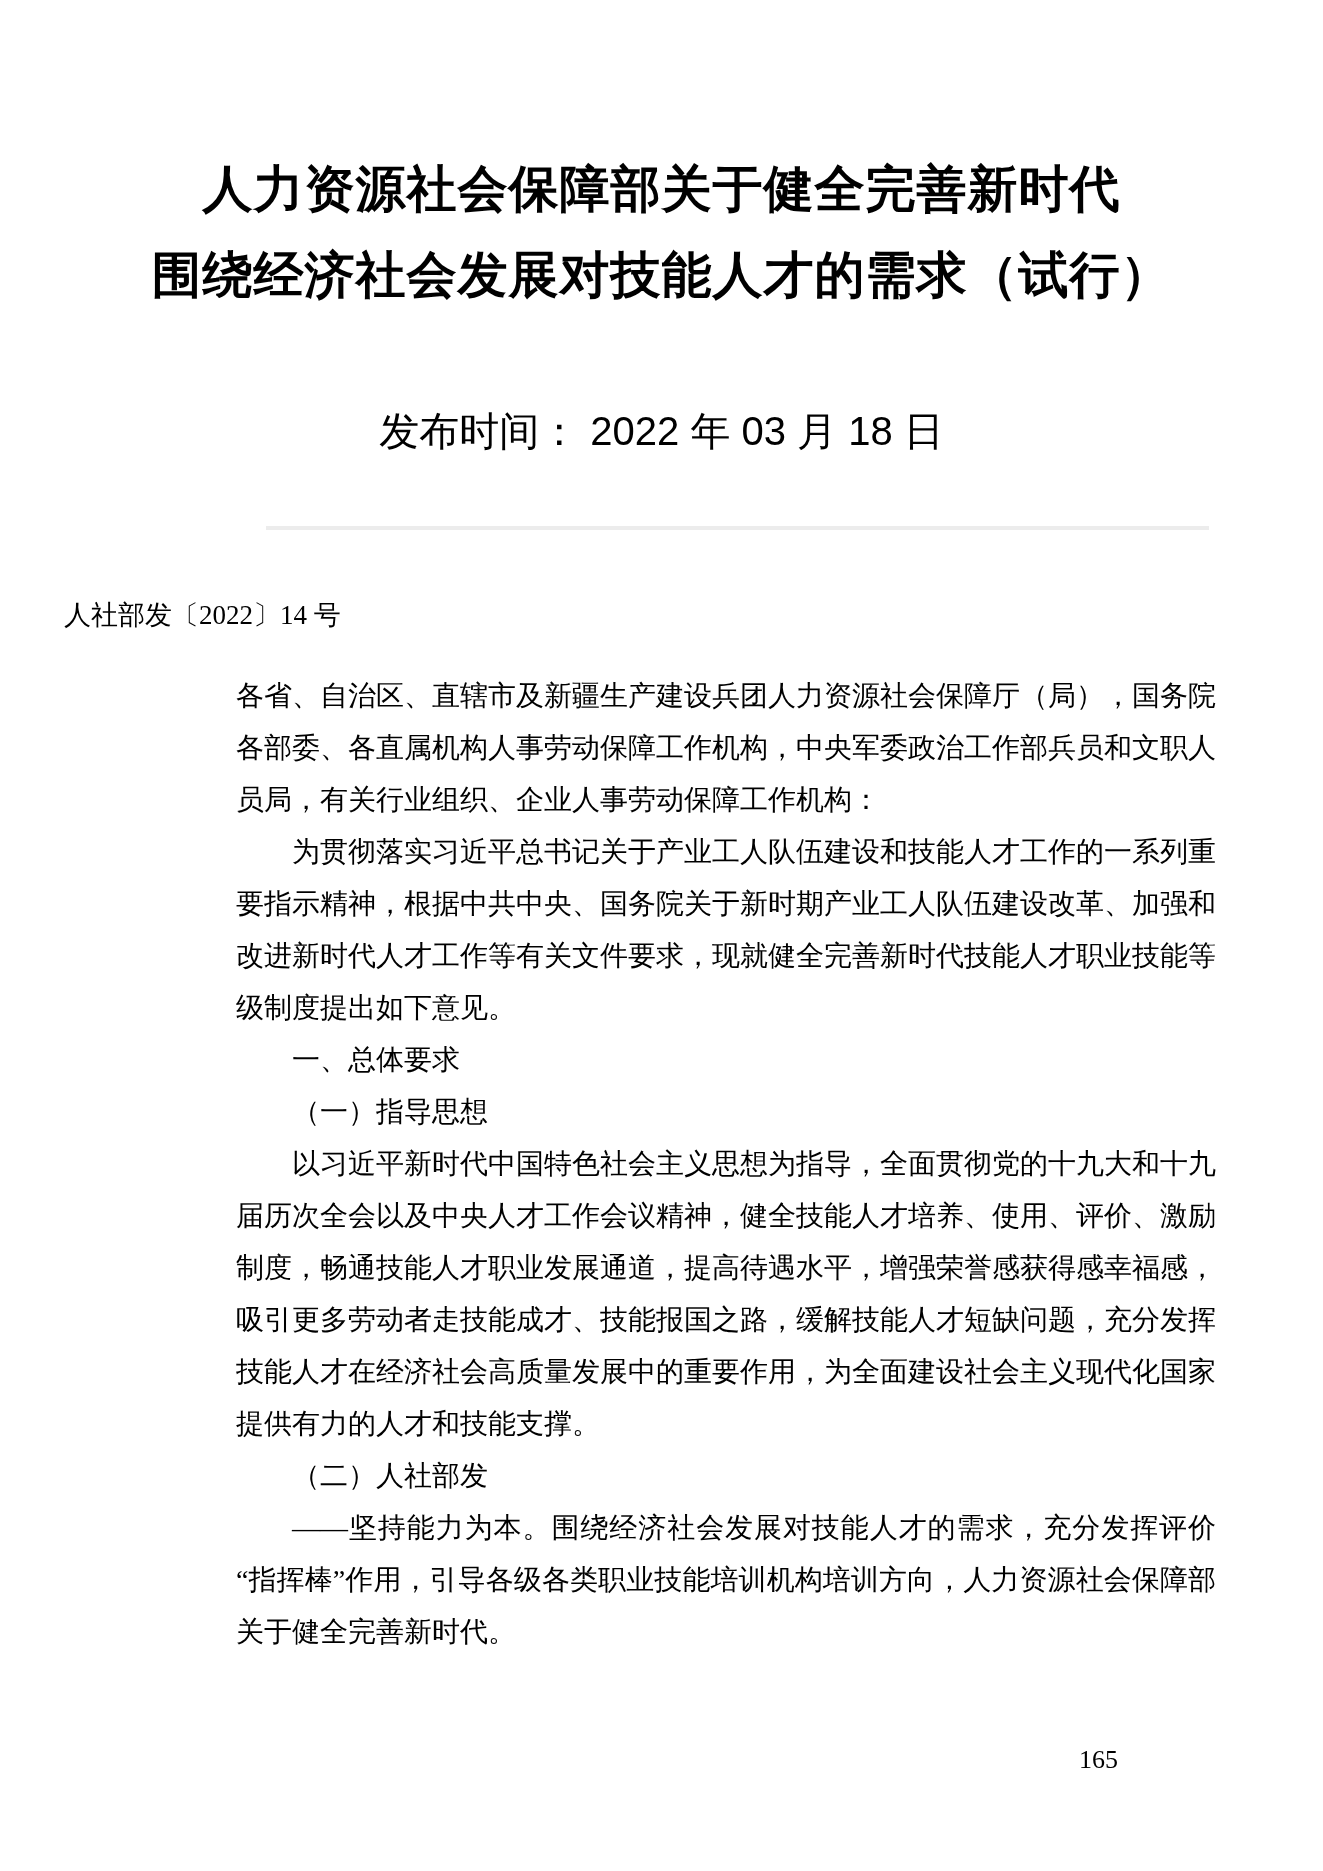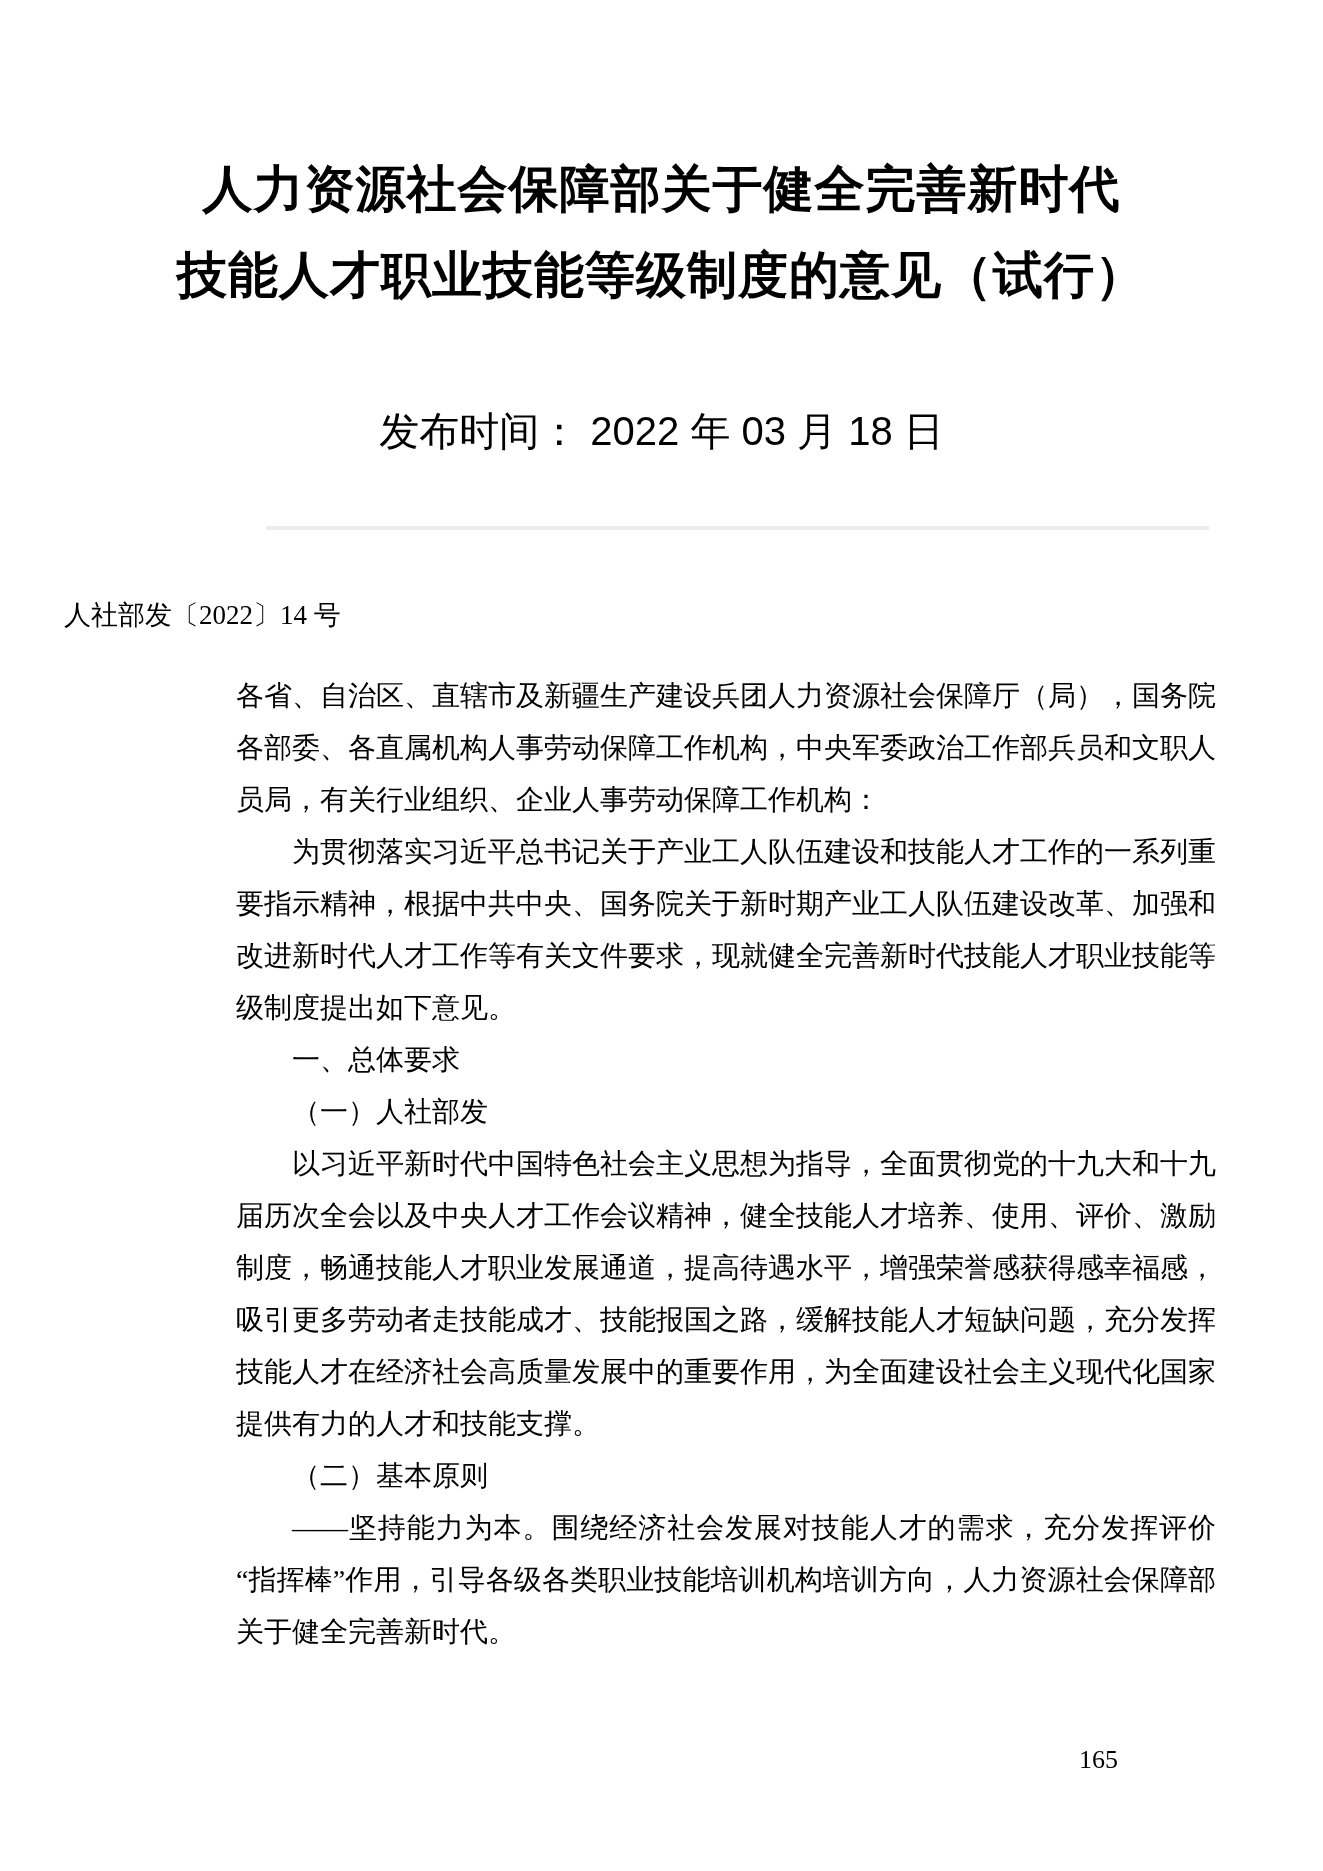--- a/index.html
+++ b/index.html
@@ -74,34 +74,34 @@
     line-height: 30px;
   }
 </style>
 </head>
 <body>
 
 <div class="page">
 
   <h1 class="title">
     <span class="title-line">人力资源社会保障部关于健全完善新时代</span>
-    <span class="title-line">技能人才职业技能等级制度的意见（试行）</span>
+    <span class="title-line">围绕经济社会发展对技能人才的需求（试行）</span>
   </h1>
 
   <div class="pub-date">发布时间： 2022 年 03 月 18 日</div>
 
   <div class="divider"></div>
 
   <div class="doc-number">人社部发〔2022〕14 号</div>
 
   <div class="body-text">
     <p class="para no-indent">各省、自治区、直辖市及新疆生产建设兵团人力资源社会保障厅（局），国务院各部委、各直属机构人事劳动保障工作机构，中央军委政治工作部兵员和文职人员局，有关行业组织、企业人事劳动保障工作机构：</p>
     <p class="para">为贯彻落实习近平总书记关于产业工人队伍建设和技能人才工作的一系列重要指示精神，根据中共中央、国务院关于新时期产业工人队伍建设改革、加强和改进新时代人才工作等有关文件要求，现就健全完善新时代技能人才职业技能等级制度提出如下意见。</p>
     <p class="para">一、总体要求</p>
-    <p class="para">（一）人社部发</p>
+    <p class="para">（一）指导思想</p>
     <p class="para">以习近平新时代中国特色社会主义思想为指导，全面贯彻党的十九大和十九届历次全会以及中央人才工作会议精神，健全技能人才培养、使用、评价、激励制度，畅通技能人才职业发展通道，提高待遇水平，增强荣誉感获得感幸福感，吸引更多劳动者走技能成才、技能报国之路，缓解技能人才短缺问题，充分发挥技能人才在经济社会高质量发展中的重要作用，为全面建设社会主义现代化国家提供有力的人才和技能支撑。</p>
-    <p class="para">（二）基本原则</p>
+    <p class="para">（二）人社部发</p>
     <p class="para">——坚持能力为本。围绕经济社会发展对技能人才的需求，充分发挥评价“指挥棒”作用，引导各级各类职业技能培训机构培训方向，人力资源社会保障部关于健全完善新时代。</p>
   </div>
 
   <div class="page-number">165</div>
 
 </div>
 
 </body></html>

